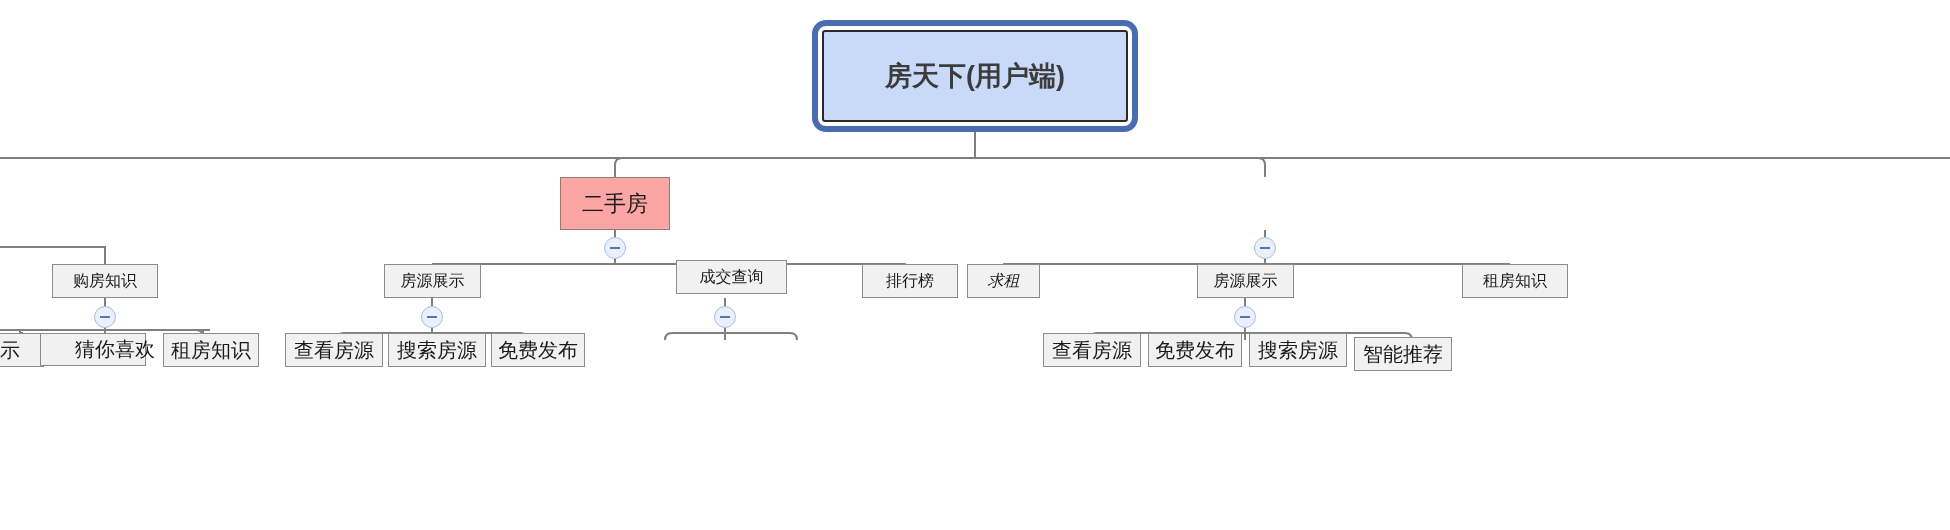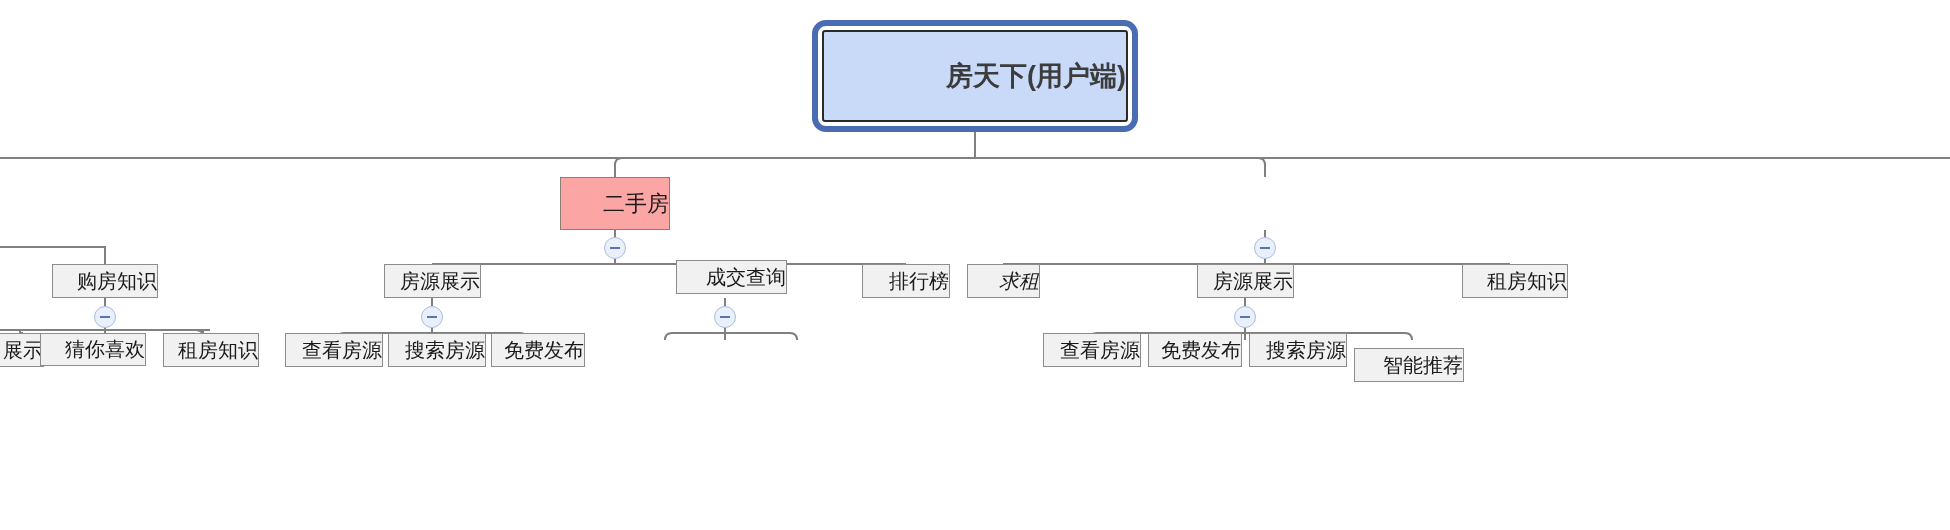--- a/index.html
+++ b/index.html
@@ -24,21 +24,21 @@
     left: 0; top: 0;
     width: 1950px;
     height: 530px;
     pointer-events: none;
   }
   .node {
     position: absolute;
     box-sizing: border-box;
     display: flex;
     align-items: center;
-    justify-content: flex-end;
+    justify-content: center;
     text-align: center;
     white-space: nowrap;
     color: #1a1a1a;
   }
   
   .node.root {
     background: #c9daf8;
     border: 2px solid #2a2a2a;
     border-radius: 3px;
     font-size: 27px;
@@ -58,21 +58,21 @@
   .node.lvl2 {
     background: #fca5a5;
     border: 1.6px solid #8a7f73;
     font-size: 22px;
     z-index: 3;
   }
   
   .node.lvl3, .node.leaf {
     background: #f1f1f1;
     border: 1.6px solid #8c8c8c;
-    font-size: 20px;
+    font-size: 16px;
     z-index: 3;
   }
   .node.leaf { font-size: 20px; }
   
   .toggle {
     position: absolute;
     width: 22px;
     height: 22px;
     box-sizing: border-box;
     border: 1.6px solid #a8bde0;
@@ -187,21 +187,21 @@
       <i></i>
     </div>
 
   <div class="node lvl3" style="left:676px; top:260px; width:111px; height:34px;">
     <span>成交查询</span>
   </div>
   <div class="toggle" style="left:714px; top:306px;">
       <i></i>
     </div>
 
-  <div class="node lvl3" style="left:862px; top:264px; width:88px; height:34px;">
+  <div class="node lvl3" style="left:862px; top:264px; width:96px; height:34px;">
     <span>排行榜</span>
   </div>
 
   <div class="node lvl3" style="left:967px; top:264px; width:73px; height:34px;font-style:italic;">
     <span>求租</span>
   </div>
 
   <div class="node lvl3" style="left:1197px; top:264px; width:97px; height:34px;">
     <span>房源展示</span>
   </div>
@@ -236,17 +236,17 @@
 
   <div class="node leaf" style="left:1043px; top:333px; width:98px; height:34px;">
     <span>查看房源</span>
   </div>
   <div class="node leaf" style="left:1148px; top:333px; width:94px; height:34px;">
     <span>免费发布</span>
   </div>
   <div class="node leaf" style="left:1249px; top:333px; width:98px; height:34px;">
     <span>搜索房源</span>
   </div>
-  <div class="node leaf" style="left:1354px; top:348px; width:110px; height:34px;">
+  <div class="node leaf" style="left:1354px; top:337px; width:98px; height:34px;">
     <span>智能推荐</span>
   </div>
 
 </div>
 
 </body></html>

